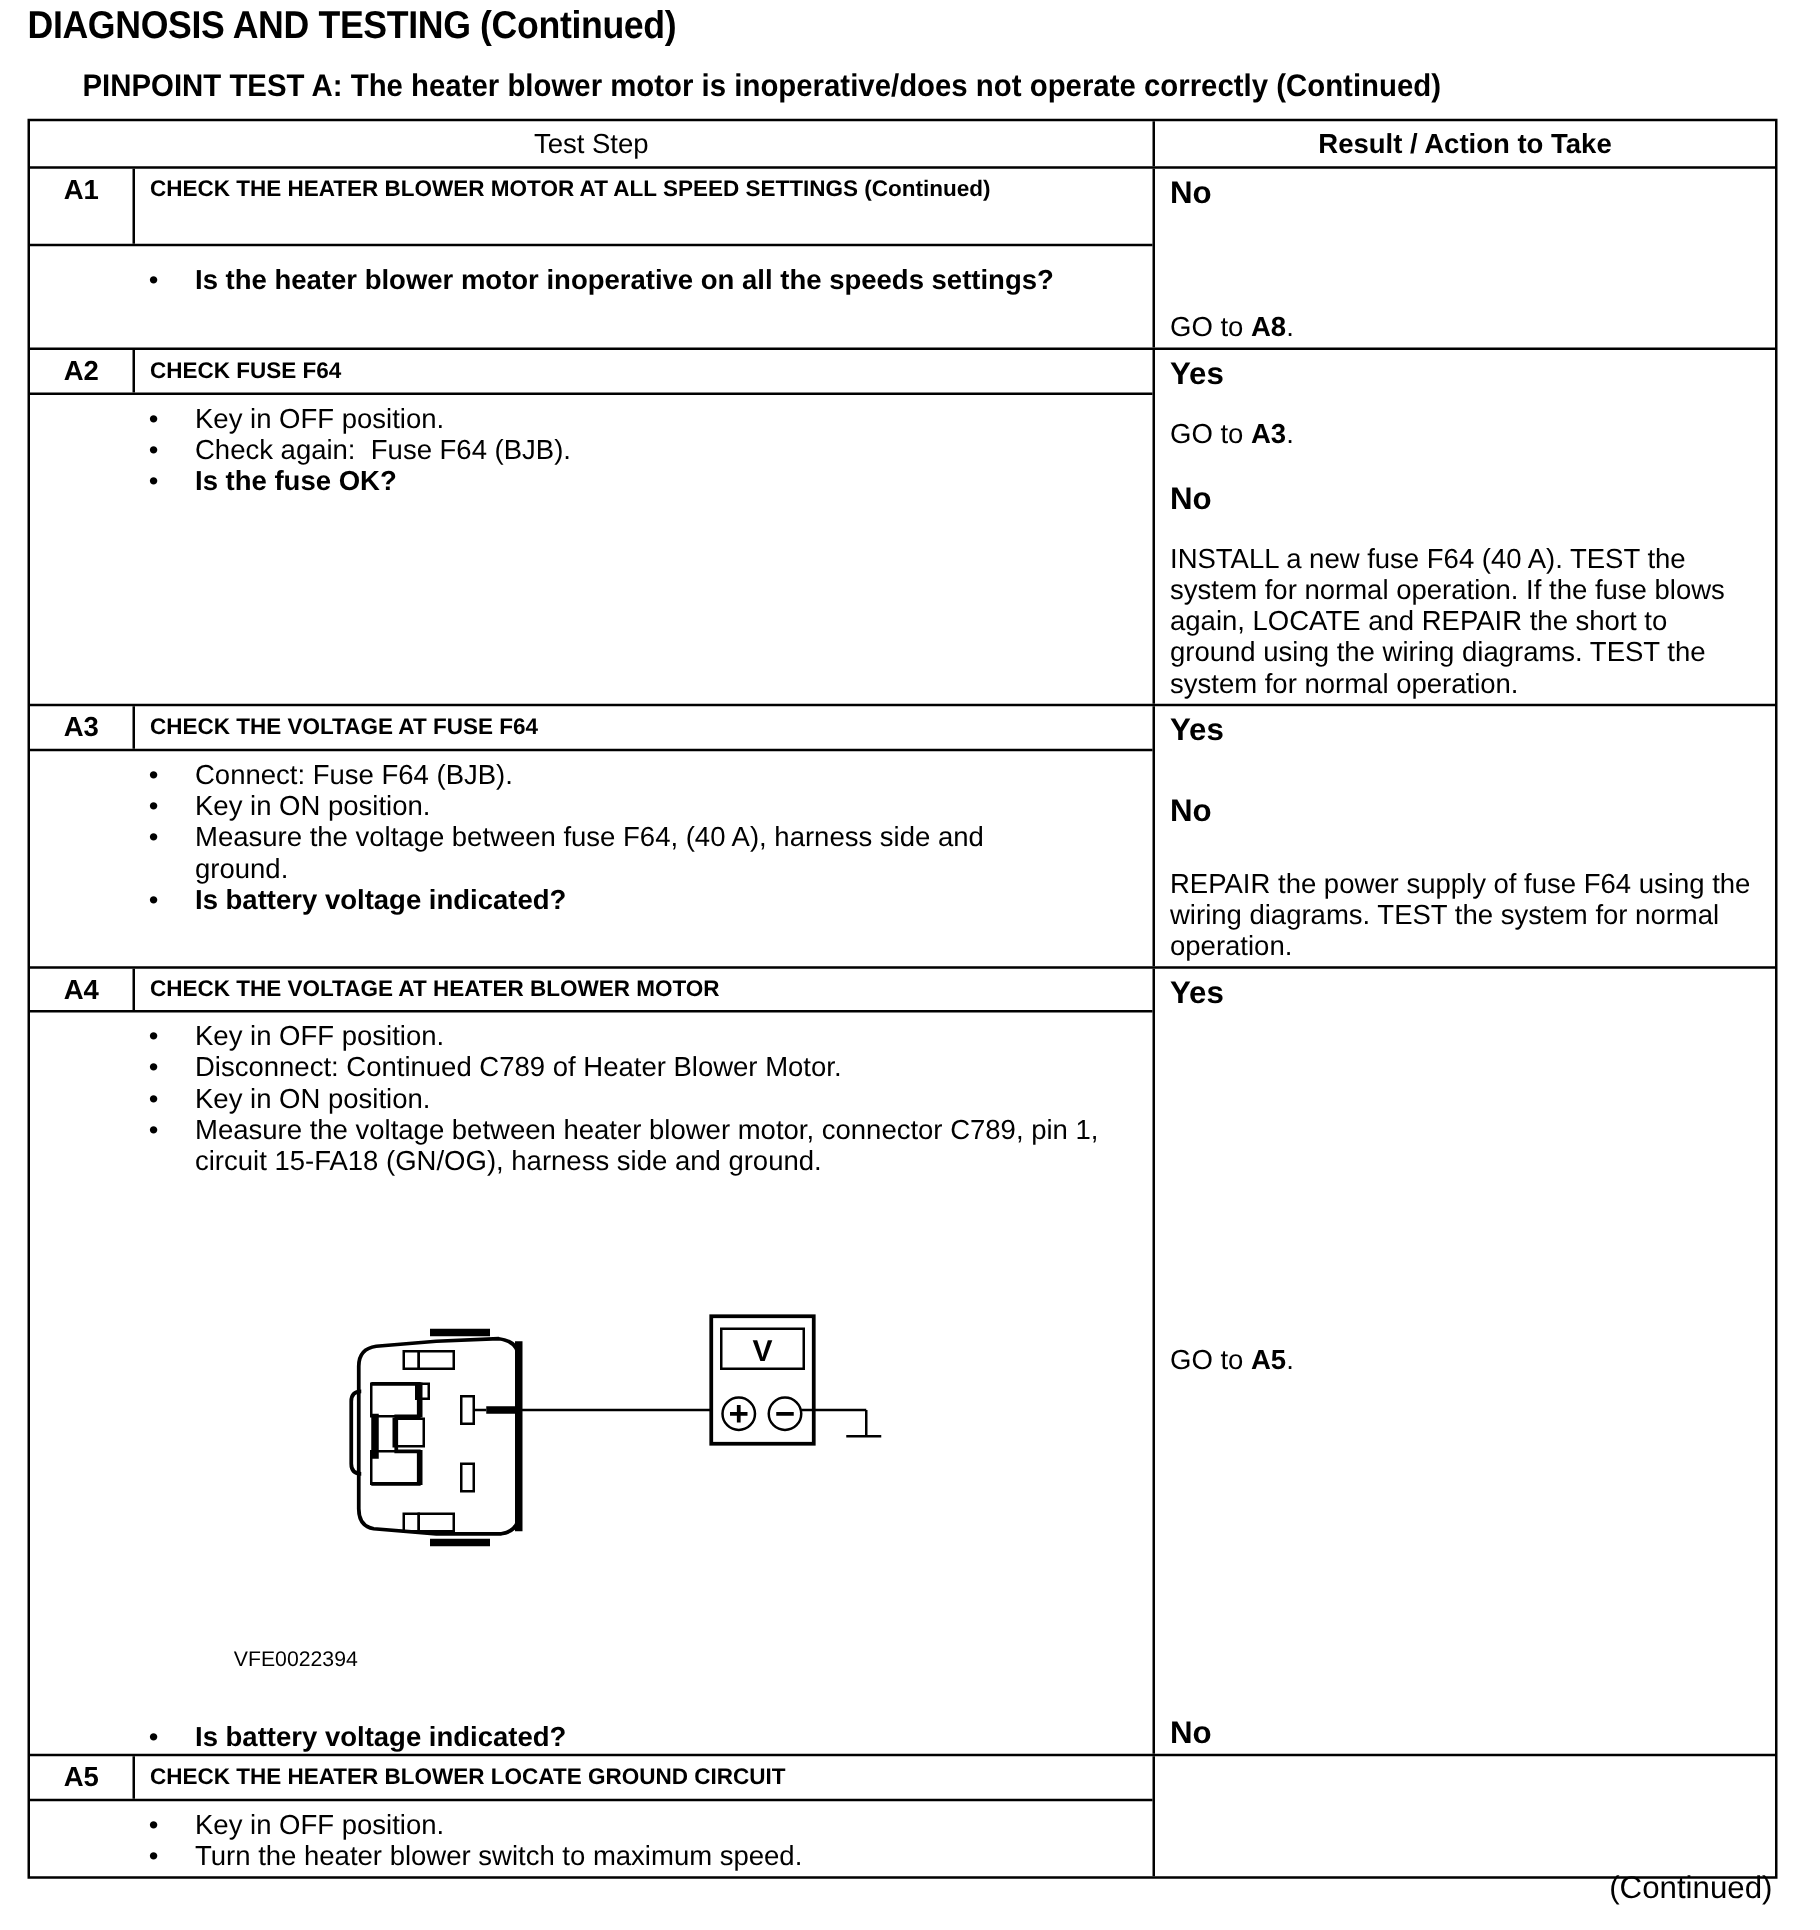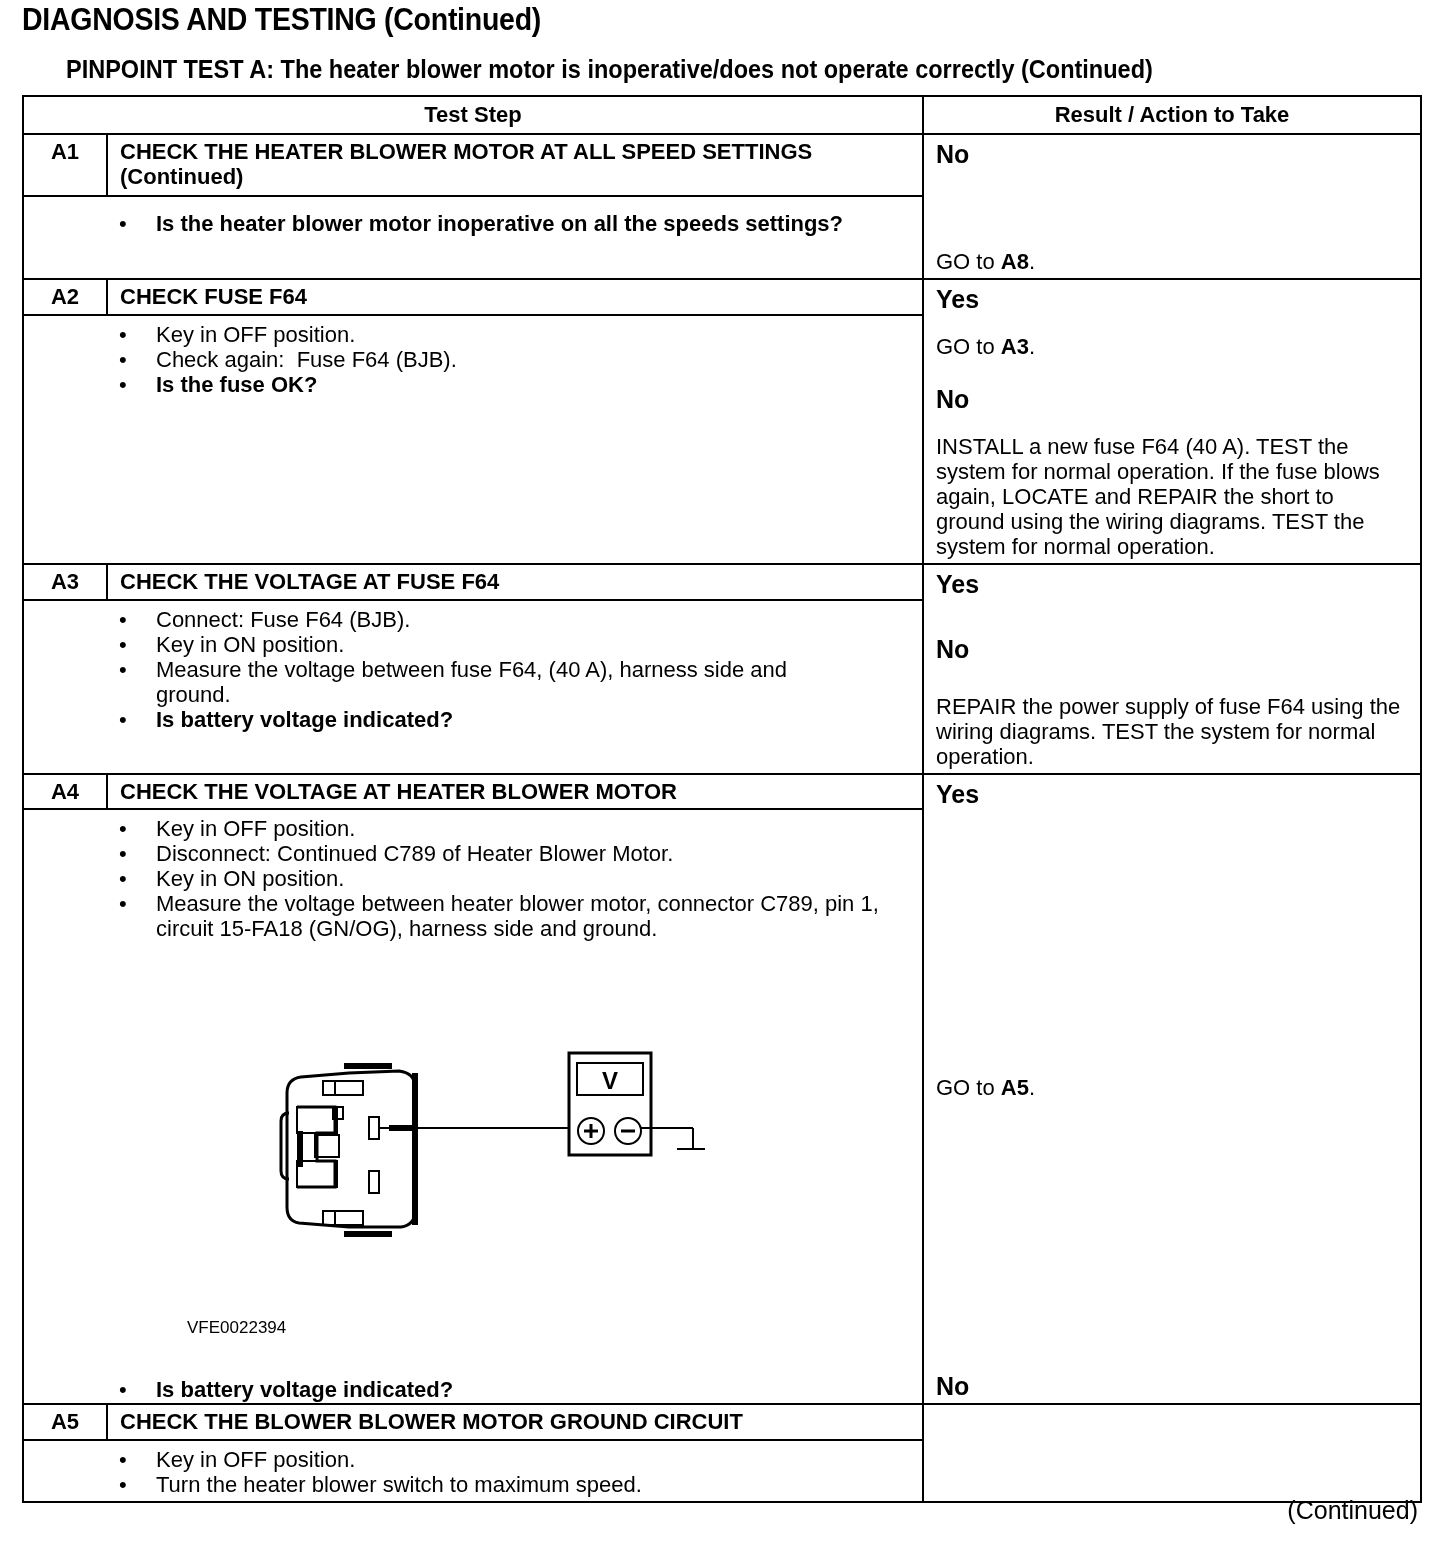--- a/index.html
+++ b/index.html
@@ -1,29 +1,29 @@
 <!DOCTYPE html>
 <html><head>
 <meta charset="utf-8">
 <style>
   html, body { margin:0; padding:0; background:#ffffff; }
   body { width:1456px; height:1544px; position:relative; font-family:"Liberation Sans", sans-serif; color:#000; overflow:hidden; }
   .title { position:absolute; left:22px; top:2px; font-size:31px; font-weight:bold; letter-spacing:-0.3px; transform:scaleX(0.92); transform-origin:left top; white-space:nowrap; }
   .subtitle { position:absolute; left:66px; top:55px; font-size:25px; font-weight:bold; transform:scaleX(0.94); transform-origin:left top; white-space:nowrap; }
   .tbl { position:absolute; left:22px; top:95px; width:1400px; border:2px solid #000; box-sizing:border-box; }
   .hdr { display:flex; height:36px; border-bottom:2px solid #000; }
-  .hdr .c1 { width:898px; border-right:2px solid #000; display:flex; align-items:center; justify-content:center; font-weight:bold; font-size:22px; }
+  .hdr .c1 { width:898px; border-right:2px solid #000; display:flex; align-items:center; justify-content:center; font-weight:normal; font-size:22px; }
   .hdr .c2 { flex:1; display:flex; align-items:center; justify-content:center; font-weight:bold; font-size:22px; }
   .sec { display:flex; border-bottom:2px solid #000; }
   .sec:last-child { border-bottom:none; }
   .left { width:898px; border-right:2px solid #000; display:flex; flex-direction:column; }
   .right { flex:1; position:relative; padding:0 12px 4px 12px; display:flex; flex-direction:column; justify-content:space-between; }
   .stephead { display:flex; border-bottom:2px solid #000; }
   .stepid { width:82px; border-right:2px solid #000; font-weight:bold; font-size:22px; text-align:center; padding-top:4px; }
-  .steptitle { flex:1; font-weight:bold; font-size:22px; padding:4px 10px 4px 12px; line-height:25px; }
+  .steptitle { flex:1; font-weight:bold; font-size:18px; padding:4px 10px 4px 12px; line-height:25px; }
   .stepbody { padding:6px 10px 4px 95px; font-size:22px; line-height:25px; flex:1; position:relative; }
   .bullet { display:flex; }
   .bullet .dot { width:37px; flex:none; }
   .bullet.b .txt { font-weight:bold; }
   .res-label { font-weight:bold; font-size:25px; line-height:26px; margin-top:6px; }
   .res-text { font-size:22px; line-height:25px; }
   .res-text b { font-weight:bold; }
   .fig { position:relative; height:440px; }
   .fig svg { position:absolute; left:150px; top:110px; }
   .figcap { position:absolute; left:68px; top:374px; font-size:17px; }
@@ -194,21 +194,21 @@
       <div class="res-label">Yes</div>
       <div class="res-text"><span>GO to </span><b>A5</b><span>.</span></div>
       <div class="res-label">No</div>
     </div>
   </div>
 
   <div class="sec" style="height:96px;">
     <div class="left">
       <div class="stephead" style="height:34px;">
         <div class="stepid">A5</div>
-        <div class="steptitle">CHECK THE BLOWER BLOWER MOTOR GROUND CIRCUIT</div>
+        <div class="steptitle">CHECK THE HEATER BLOWER LOCATE GROUND CIRCUIT</div>
       </div>
       <div class="stepbody">
         <div class="bullet">
             <span class="dot">•</span>
             <span class="txt">Key in OFF position.</span>
           </div>
         <div class="bullet">
             <span class="dot">•</span>
             <span class="txt">Turn the heater blower switch to maximum speed.</span>
           </div>

